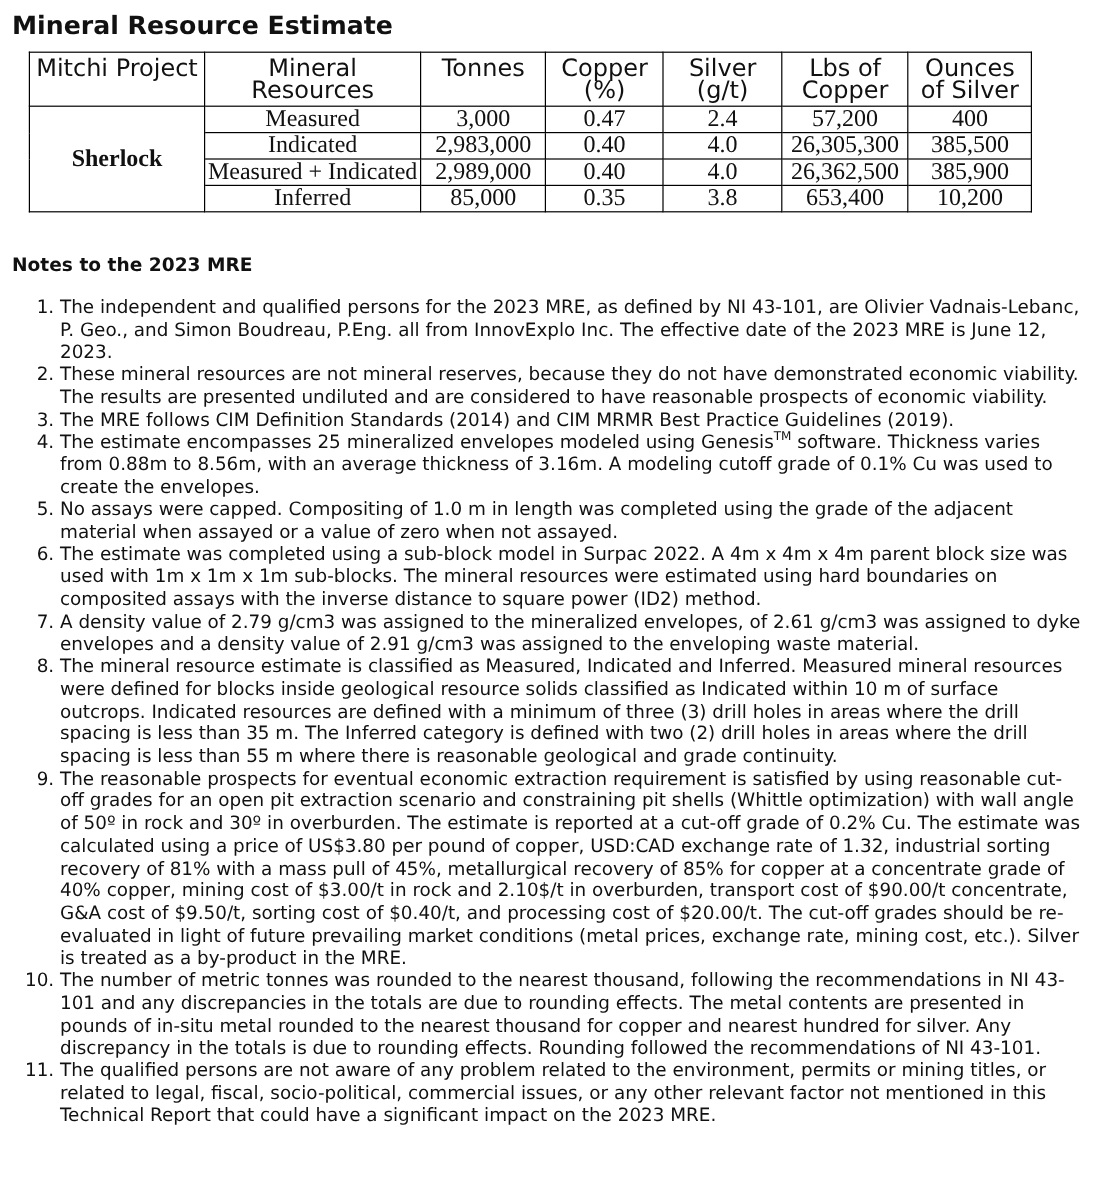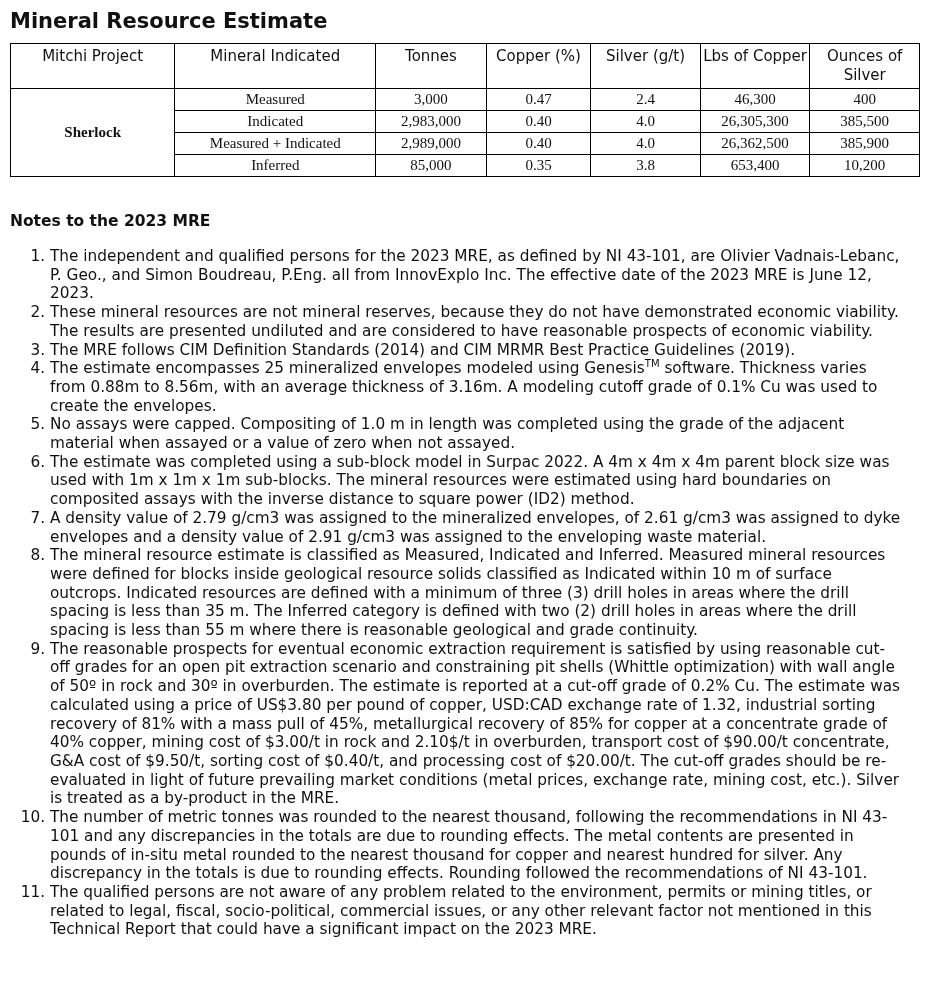--- a/index.html
+++ b/index.html
@@ -8,24 +8,24 @@
     font-family: "DejaVu Sans", sans-serif;
     color: #111111;
     font-size: 15.3px;
     position: relative;
   }
   .title {
     position: absolute; left: 10px; top: 9px;
     font-weight: bold; font-size: 21px; margin: 0;
   }
   table.mre {
-    position: absolute; left: 10px; top: 43px;
-    width: 910px;
+    position: absolute; left: 24px; top: 43px;
+    width: 836px;
     border-collapse: collapse;
-    font-size: 15px;
+    font-size: 20px;
   }
   table.mre td, table.mre th {
     border: 1.3px solid #000;
     text-align: center;
     font-weight: normal;
     padding: 0 2px;
     line-height: 19px;
     vertical-align: top;
   }
   table.mre th { height: 41px; padding-top: 3px; }
@@ -65,36 +65,36 @@
       <col class="col2">
       <col class="col3">
       <col class="col4">
       <col class="col5">
       <col class="col6">
       <col class="col7">
   </colgroup>
   <thead>
     <tr>
       <th>Mitchi Project</th>
-      <th>Mineral Indicated</th>
+      <th>Mineral Resources</th>
       <th>Tonnes</th>
       <th>Copper (%)</th>
       <th>Silver (g/t)</th>
       <th>Lbs of Copper</th>
       <th>Ounces of Silver</th>
     </tr>
   </thead>
   <tbody>
     <tr>
       <td class="zone" rowspan="4">Sherlock</td>
       <td>Measured</td>
       <td>3,000</td>
       <td>0.47</td>
       <td>2.4</td>
-      <td>46,300</td>
+      <td>57,200</td>
       <td>400</td>
     </tr>
     <tr>
       <td>Indicated</td>
       <td>2,983,000</td>
       <td>0.40</td>
       <td>4.0</td>
       <td>26,305,300</td>
       <td>385,500</td>
     </tr>

